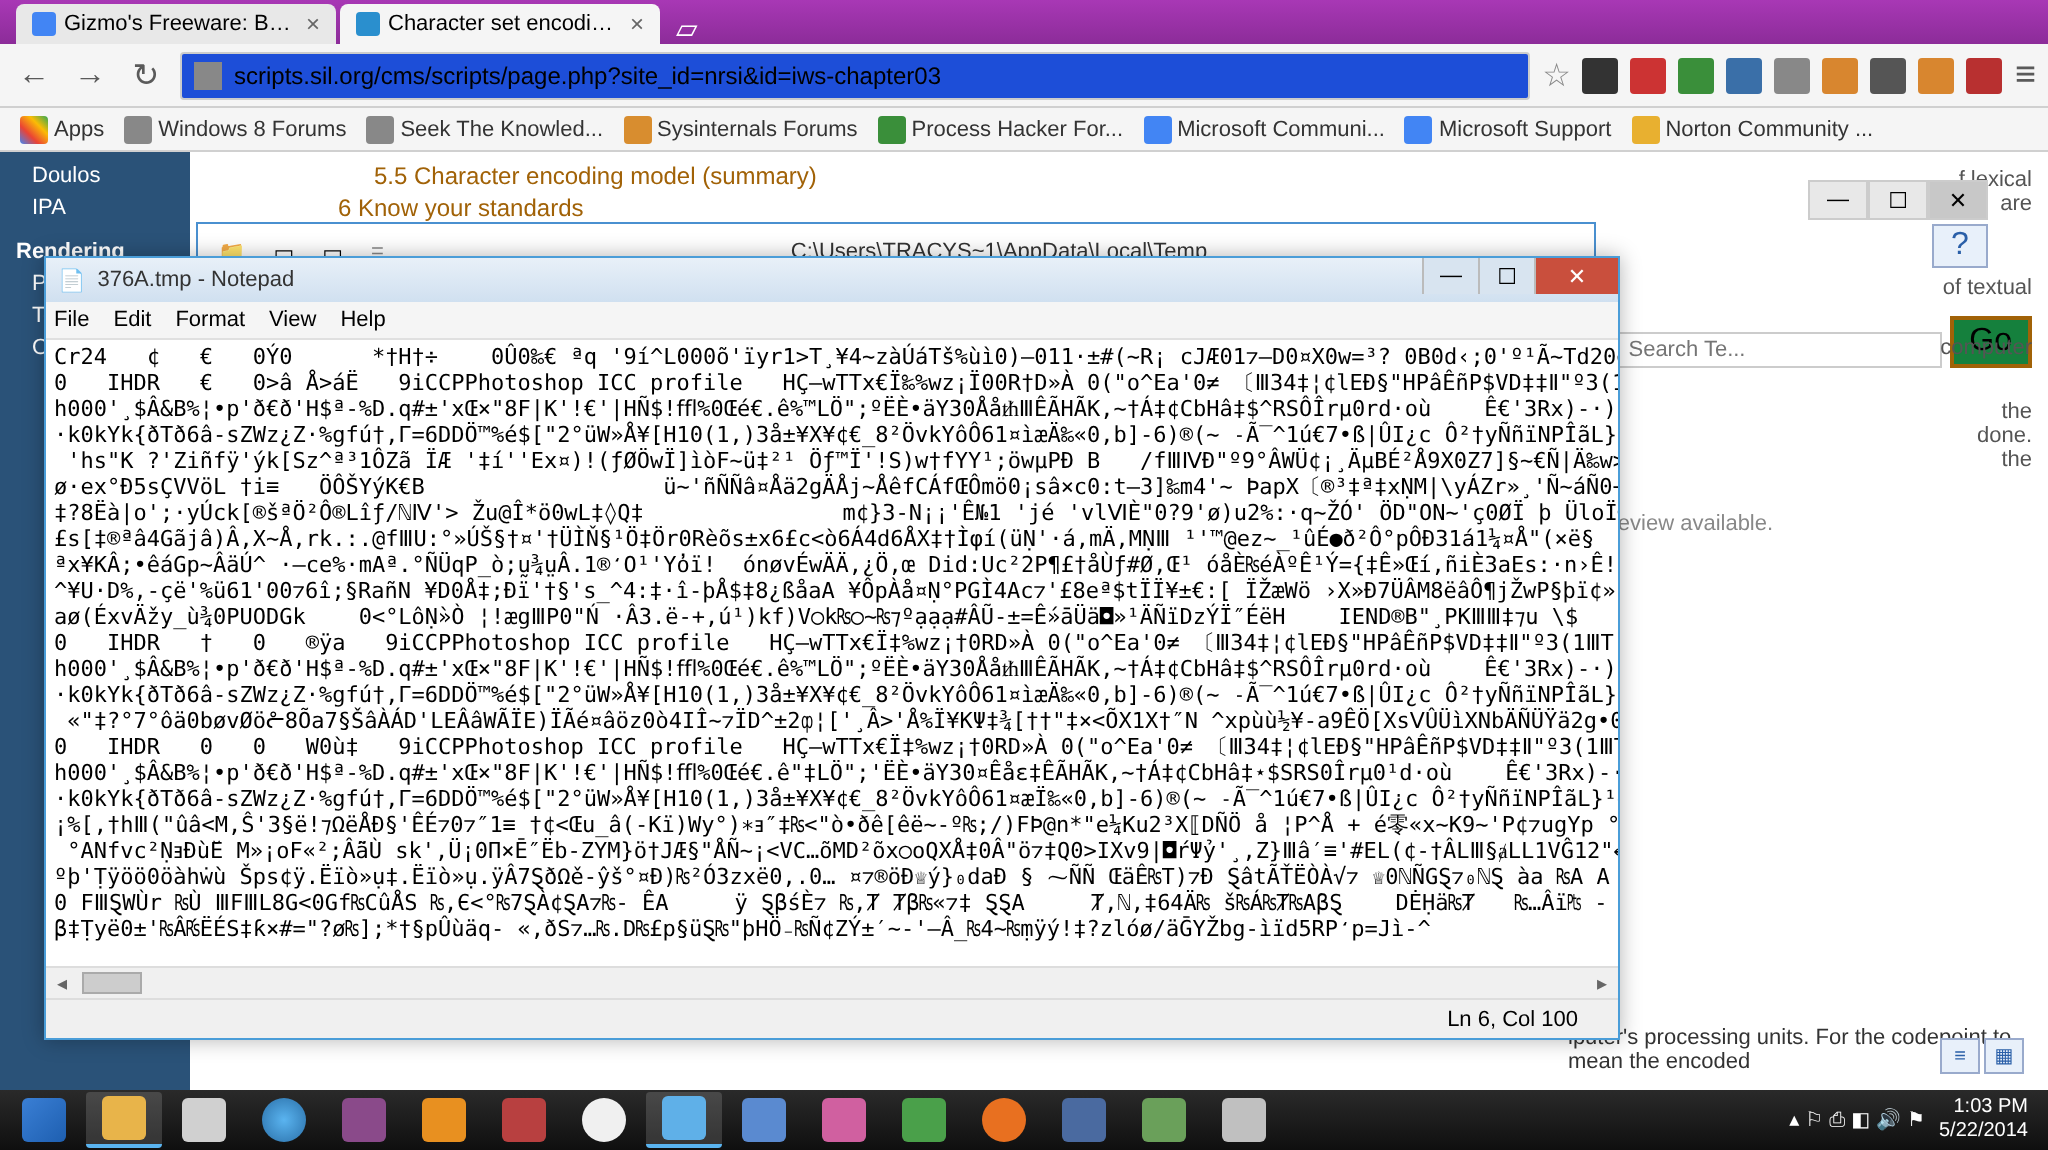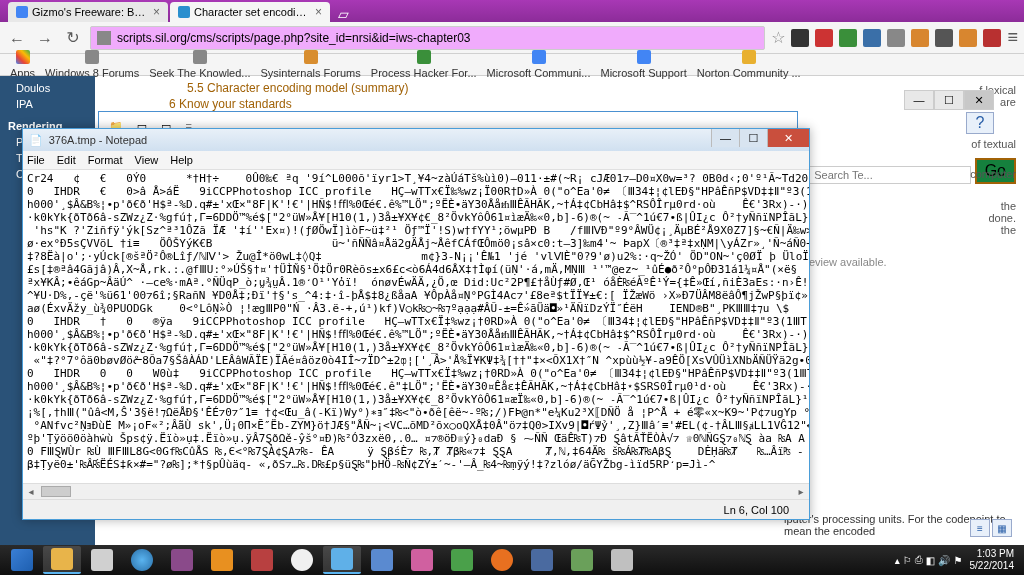--- a/index.html
+++ b/index.html
@@ -10,31 +10,31 @@
     .chrome-tabs { height: 22px; background: linear-gradient(#a838b5, #8c2c99); display: flex; align-items: flex-end; padding: 0 8px; }
     .tab { background: #e8e8e8; border-radius: 4px 4px 0 0; padding: 2px 8px; margin-right: 2px; font-size: 11px; display: flex; align-items: center; gap: 4px; max-width: 160px; height:20px;}
     .tab.active { background: #f5f5f5; }
     .tab .favicon { width: 12px; height: 12px; background: #4285f4; border-radius: 2px; flex-shrink:0;}
     .tab .close { color: #666; font-size: 12px; cursor: pointer; }
     .tab-title { white-space: nowrap; overflow: hidden; text-overflow: ellipsis; }
     .new-tab { color: #fff; padding: 0 6px; font-size: 14px; }
     
     .chrome-toolbar { height: 32px; background: #f5f5f5; display: flex; align-items: center; padding: 0 6px; gap: 6px; border-bottom: 1px solid #d0d0d0; }
     .nav-btn { width: 22px; height: 22px; display: flex; align-items: center; justify-content: center; color: #5a5a5a; font-size: 16px; cursor: pointer; }
-    .addr-bar { flex: 1; background: #f0abfc; border: 1px solid #ccc; border-radius: 2px; height: 24px; display: flex; align-items: center; padding: 0 6px; font-size: 12px; }
+    .addr-bar { flex: 1; background: #1d4ed8; border: 1px solid #ccc; border-radius: 2px; height: 24px; display: flex; align-items: center; padding: 0 6px; font-size: 12px; }
     .page-icon { width: 14px; height: 14px; background: #888; margin-right: 6px; }
     .ext-icon { width: 18px; height: 18px; background: #888; border-radius: 2px; cursor: pointer; }
     .ext-icon.red { background: #cc3333; }
     .ext-icon.green { background: #3a8f3a; }
     .ext-icon.blue { background: #3a6fa8; }
     .ext-icon.orange { background: #d8862f; }
     .menu-icon { font-size: 18px; color: #5a5a5a; cursor: pointer; }
 
     .bookmarks { height: 22px; background: #f5f5f5; display: flex; align-items: center; padding: 0 6px; gap: 2px; font-size: 11px; border-bottom: 1px solid #d0d0d0; }
-    .bookmark { display: flex; align-items: center; gap: 3px; padding: 2px 4px; cursor: pointer; white-space: nowrap; color:#333;flex-direction:column;}
+    .bookmark { display: flex; align-items: center; gap: 3px; padding: 2px 4px; cursor: pointer; white-space: nowrap; color:#333;}
     .bookmark .bicon { width: 14px; height: 14px; background: #4285f4; border-radius: 2px; }
     .bookmark .bicon.orange { background: #d88d2f; }
     .bookmark .bicon.green { background: #3a8f3a; }
     .bookmark .bicon.gray { background: #888; }
     .bookmark .bicon.yellow { background: #e8b030; }
 
     .page-content { display: flex; height: calc(100% - 76px); background: #fff; }
     .side-nav { width: 95px; background: #2a5278; color: #fff; font-size: 11px; padding: 4px 0; }
     .side-nav .item { padding: 2px 8px; }
     .side-nav .item.bold { font-weight: bold; }
@@ -196,20 +196,21 @@
 </div>
 <div style="position:absolute; top:112px; right:30px; width:28px; height:22px; background:#e8f0fa; border:1px solid #9ac; display:flex; align-items:center; justify-content:center; color:#2a5fa8;">?</div>
 
 <div class="explorer-window">
   <div class="explorer-tabs">
     <span style="color:#d8a020">📁</span>
     <span>▭</span>
     <span>▭</span>
     <span style="color:#888">=</span>
   </div>
+  <div class="explorer-path">C:\Users\TRACYS~1\AppData\Local\Temp</div>
 </div>
 
 <div class="notepad">
   <div class="np-title">
     <span style="padding:0 6px">📄</span>
     <span class="title-text">376A.tmp - Notepad</span>
     <div class="np-ctrls">
       <div class="np-ctrl">—</div>
       <div class="np-ctrl">☐</div>
       <div class="np-ctrl close">✕</div>

